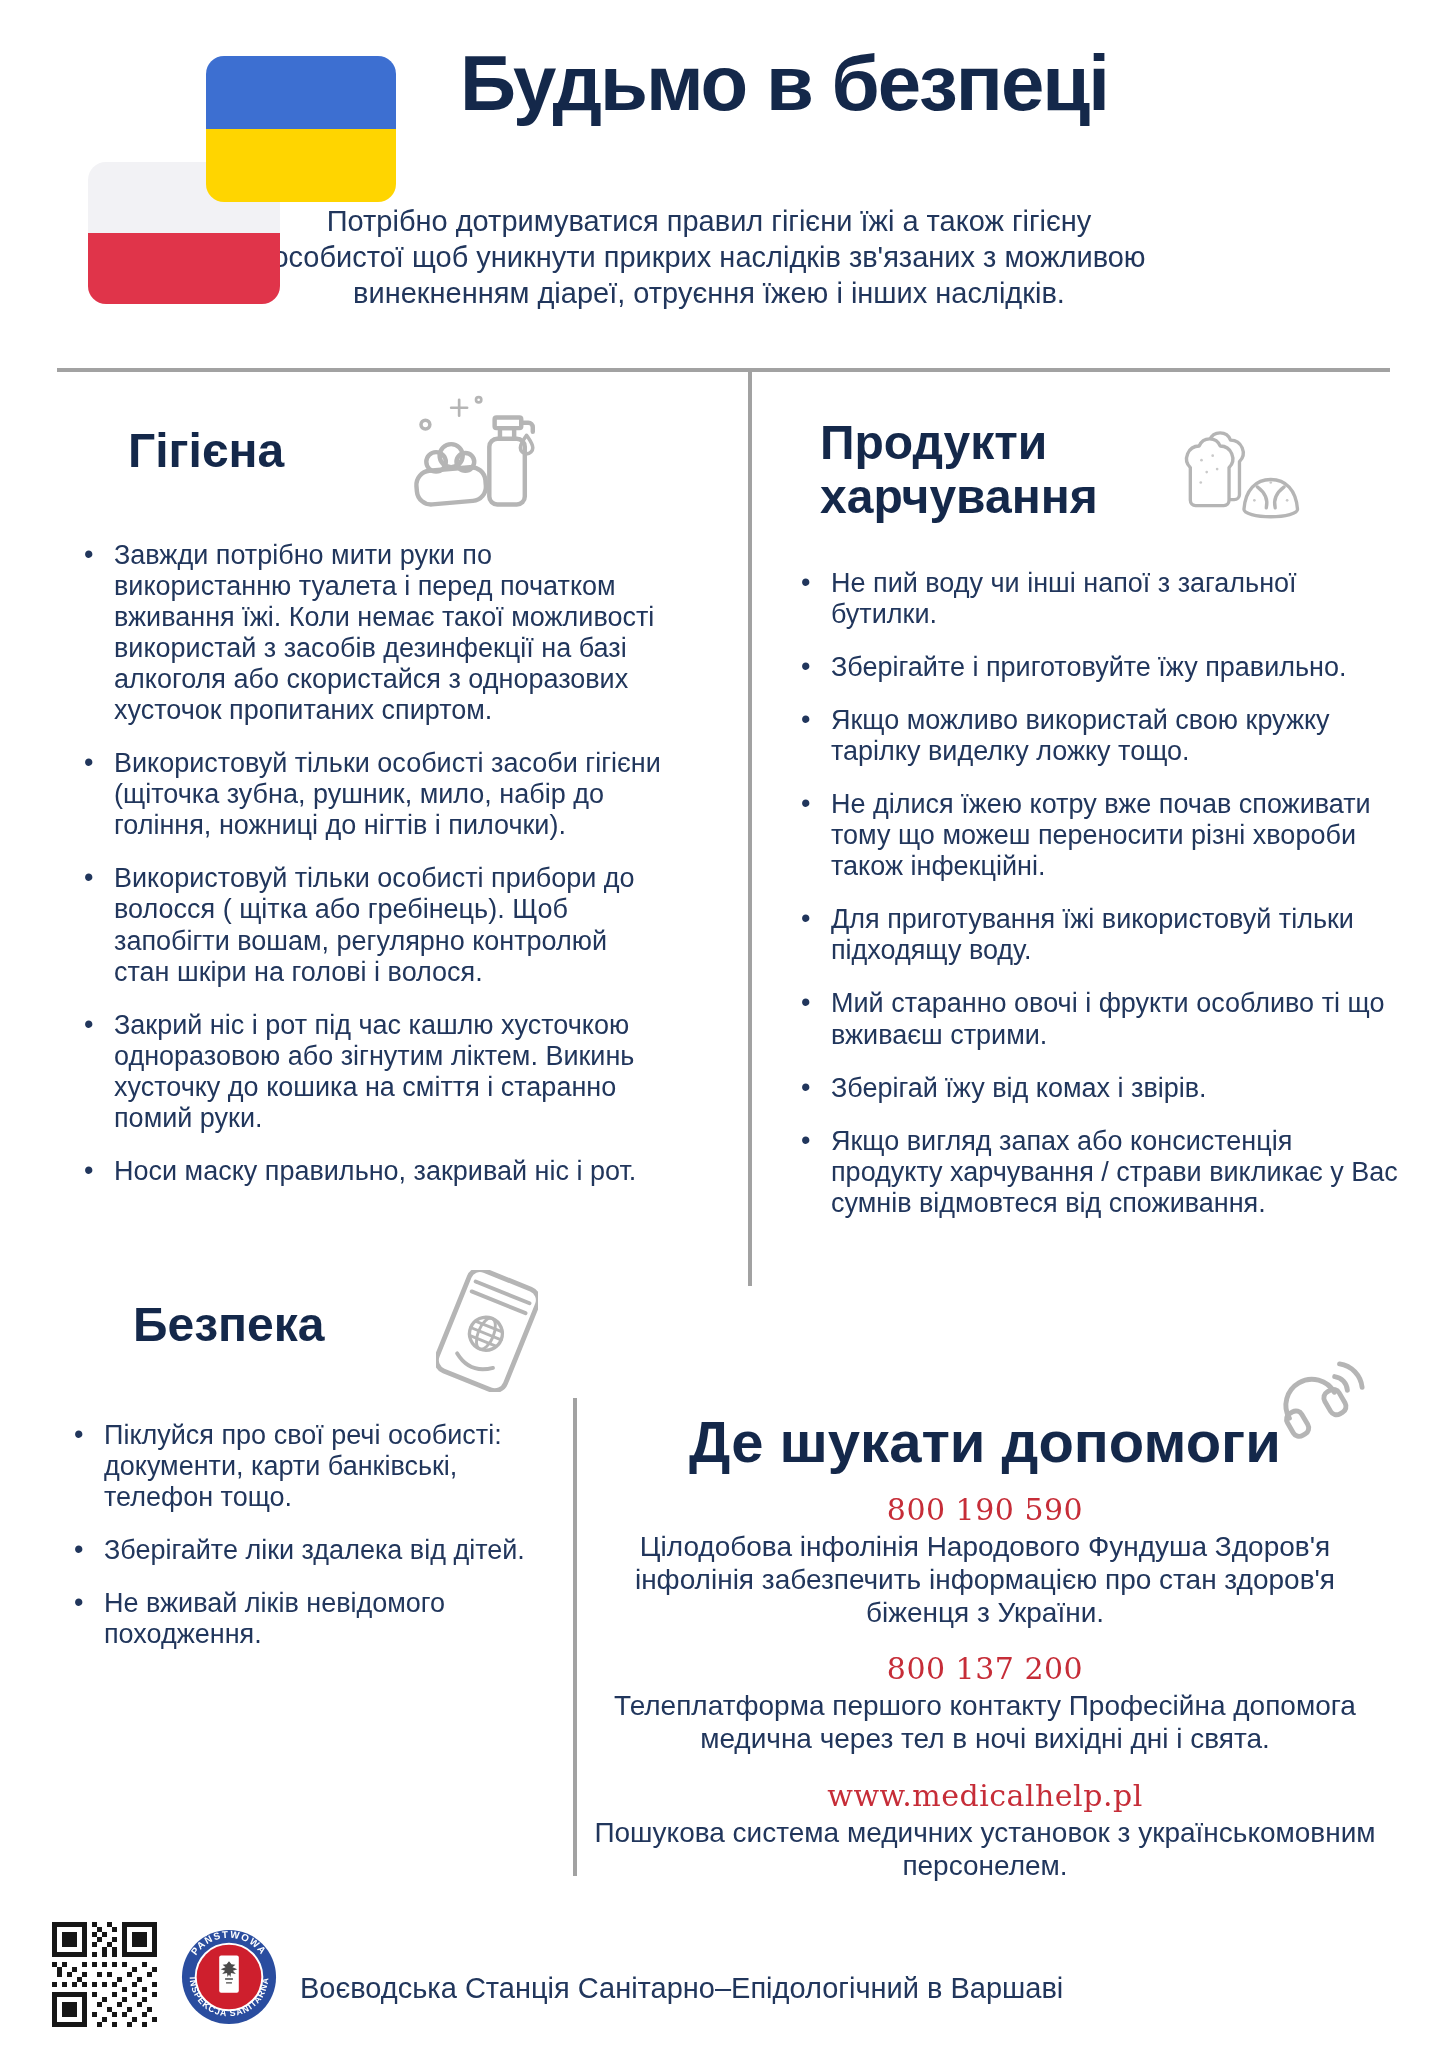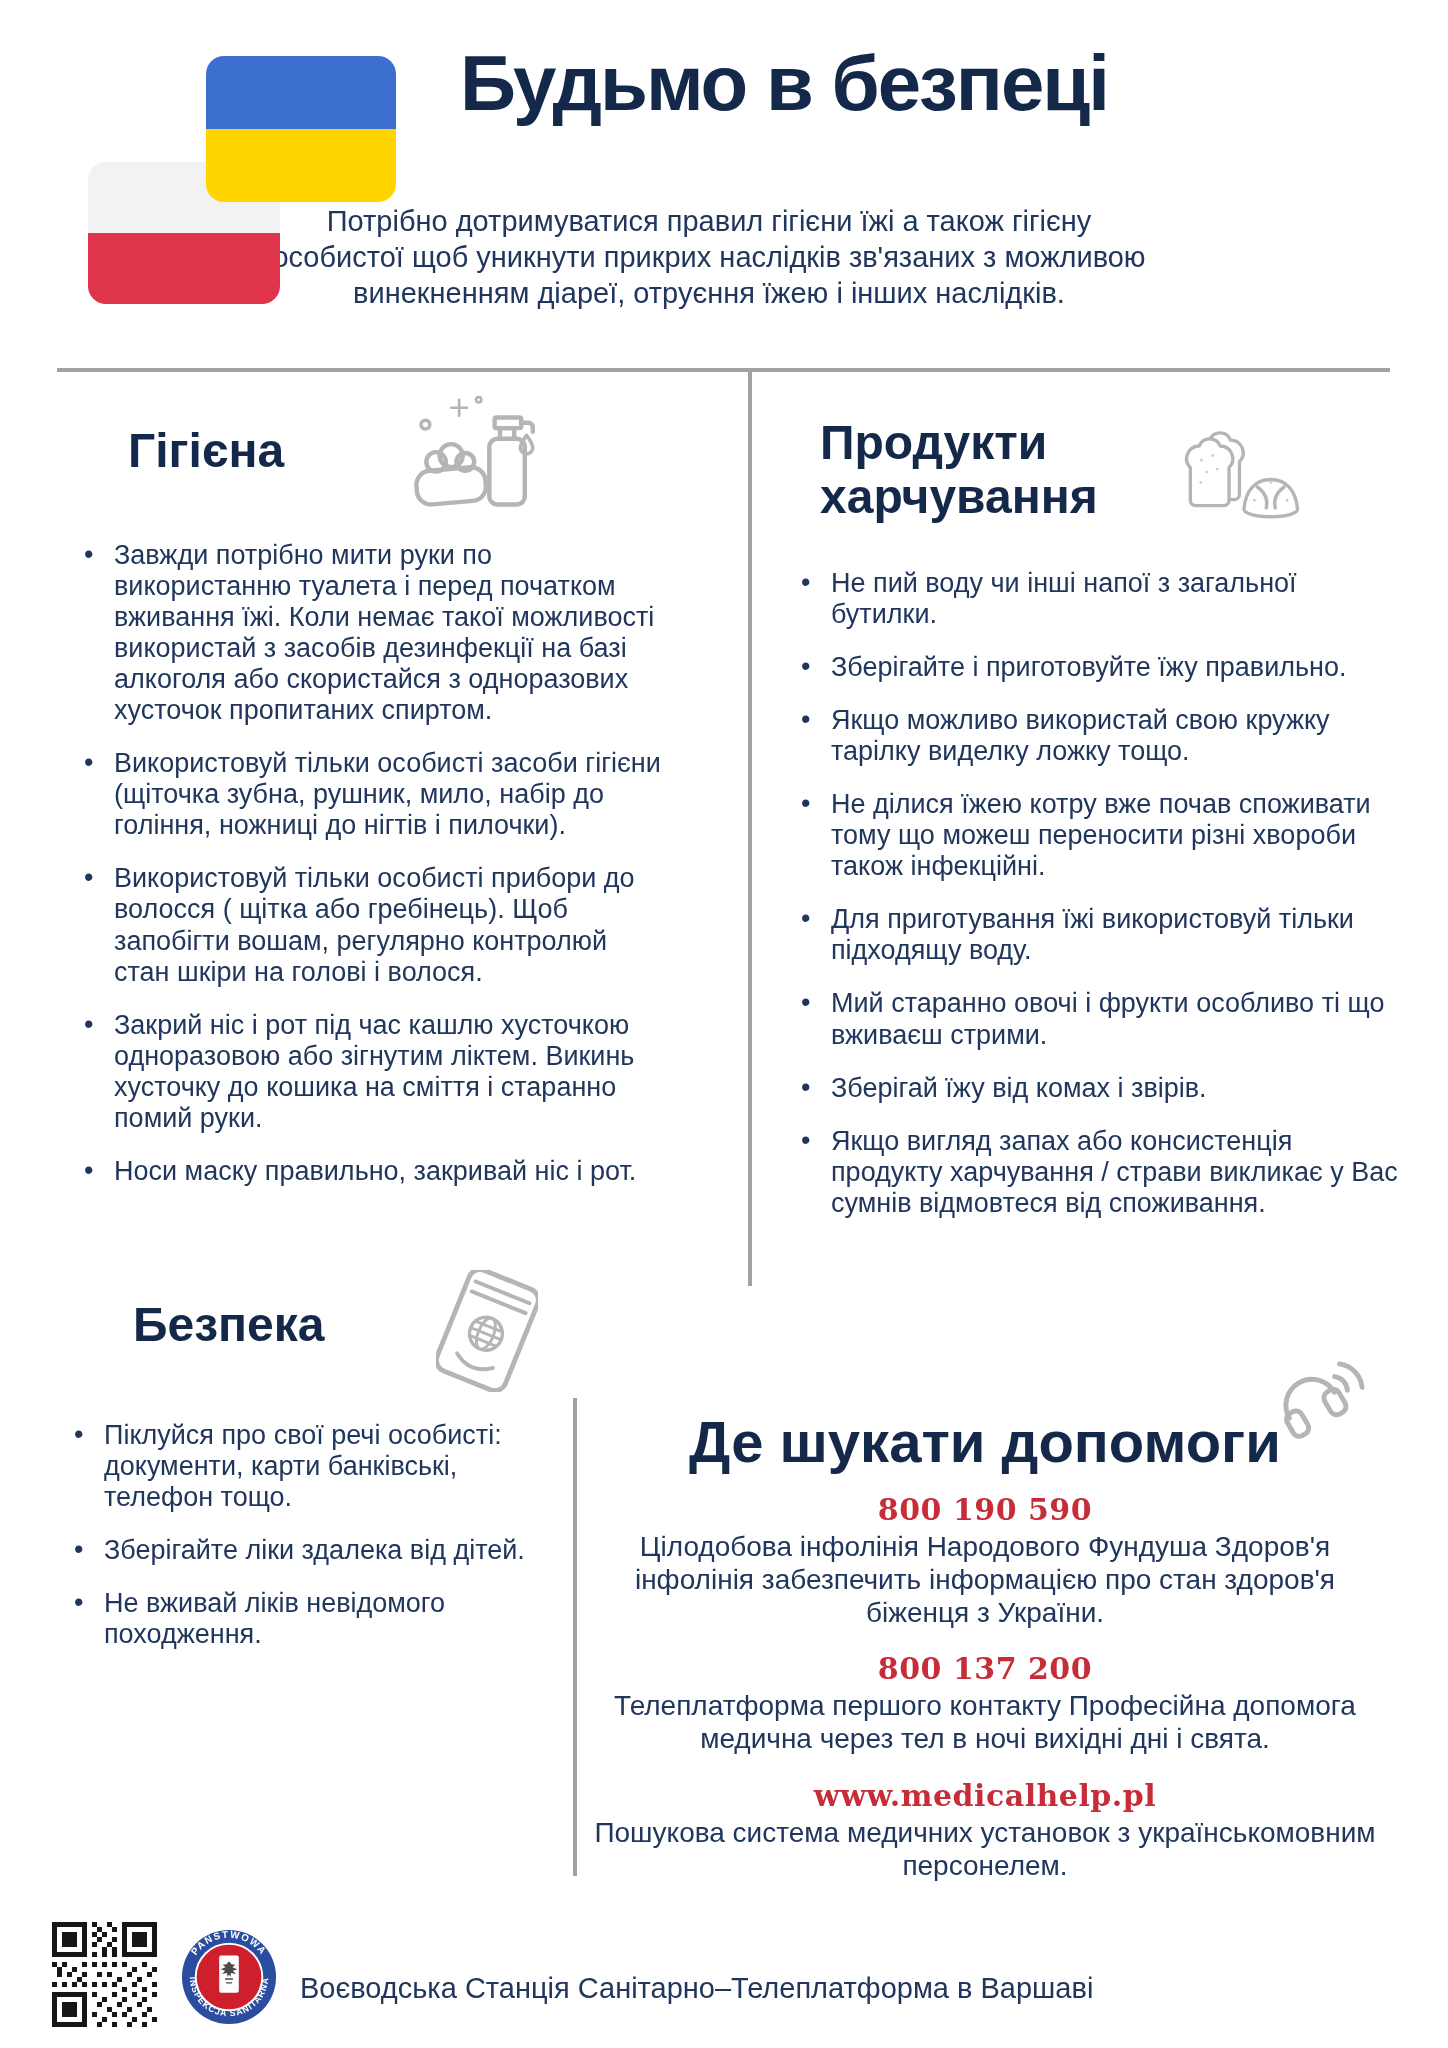--- a/index.html
+++ b/index.html
@@ -44,21 +44,21 @@
   .food-list{left:795px;top:568px;width:605px}
 
   .safety-title{left:133px;top:1298px}
   .safety-icon{left:436px;top:1270px;width:102px;height:122px}
   .safety-list{left:68px;top:1420px;width:505px}
 
   .help-header{position:absolute;left:585px;top:1408px;width:800px;text-align:center;
                font-size:58px;font-weight:800;color:#14284a}
   .phone-icon{left:1272px;top:1356px;width:94px;height:96px}
   .help-body{position:absolute;left:585px;top:1492px;width:800px;text-align:center}
-  .contact{font-family:"DejaVu Serif","Liberation Serif",serif;font-weight:700;
+  .contact{font-family:"DejaVu Serif","Liberation Serif",serif;font-weight:400;
            font-size:30px;color:#c62d38;letter-spacing:.5px}
   .help-desc{font-size:28px;line-height:1.17;margin:4px 0 22px}
 
   .qr{position:absolute;left:52px;top:1922px;width:105px;height:105px}
   .seal{position:absolute;left:180px;top:1928px;width:98px;height:98px}
   .footer-text{position:absolute;left:300px;top:1972px;font-size:29px;color:#21365c}
 </style>
 </head>
 <body>
 
@@ -228,15 +228,15 @@
       </defs>
       <text font-size="10" font-weight="bold" fill="#ffffff" letter-spacing="1.5" font-family="Liberation Sans, sans-serif">
         <textPath href="#arcTop" startOffset="50%" text-anchor="middle">PAŃSTWOWA</textPath>
       </text>
       <text font-size="9" font-weight="bold" fill="#ffffff" letter-spacing="1" font-family="Liberation Sans, sans-serif">
         <textPath href="#arcBottom" startOffset="50%" text-anchor="middle">INSPEKCJA SANITARNA</textPath>
       </text>
     </svg>
   </div>
 
-  <div class="footer-text">Воєводська Станція Санітарно–Телеплатформа в Варшаві</div>
+  <div class="footer-text">Воєводська Станція Санітарно–Епідологічний в Варшаві</div>
 
 </div>
 
 </body></html>

